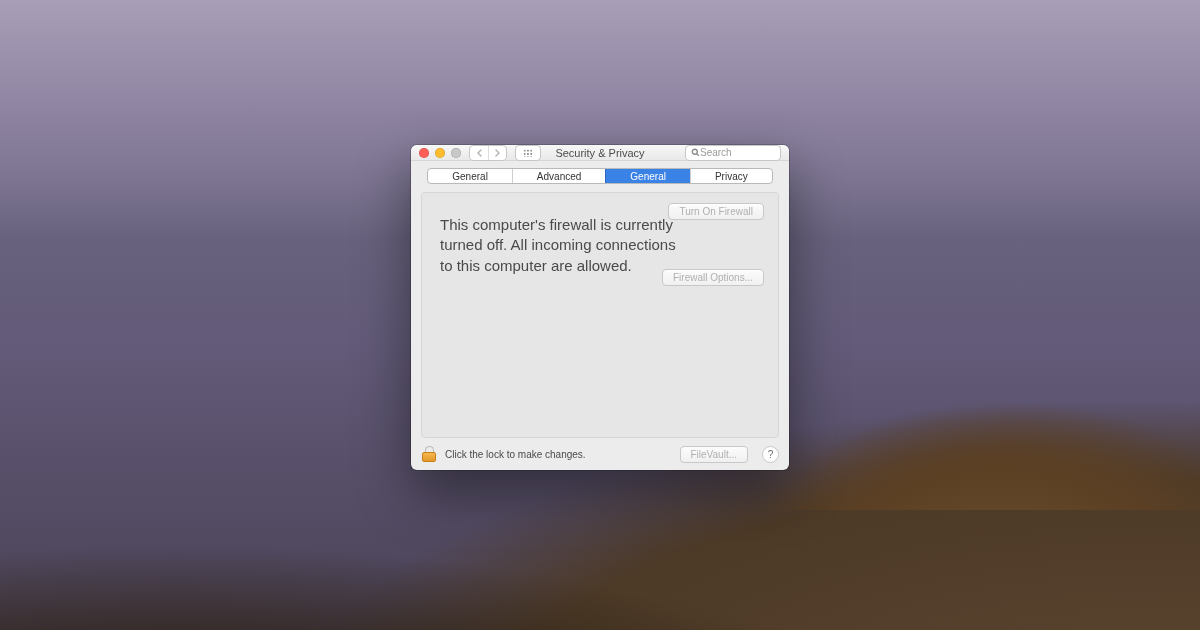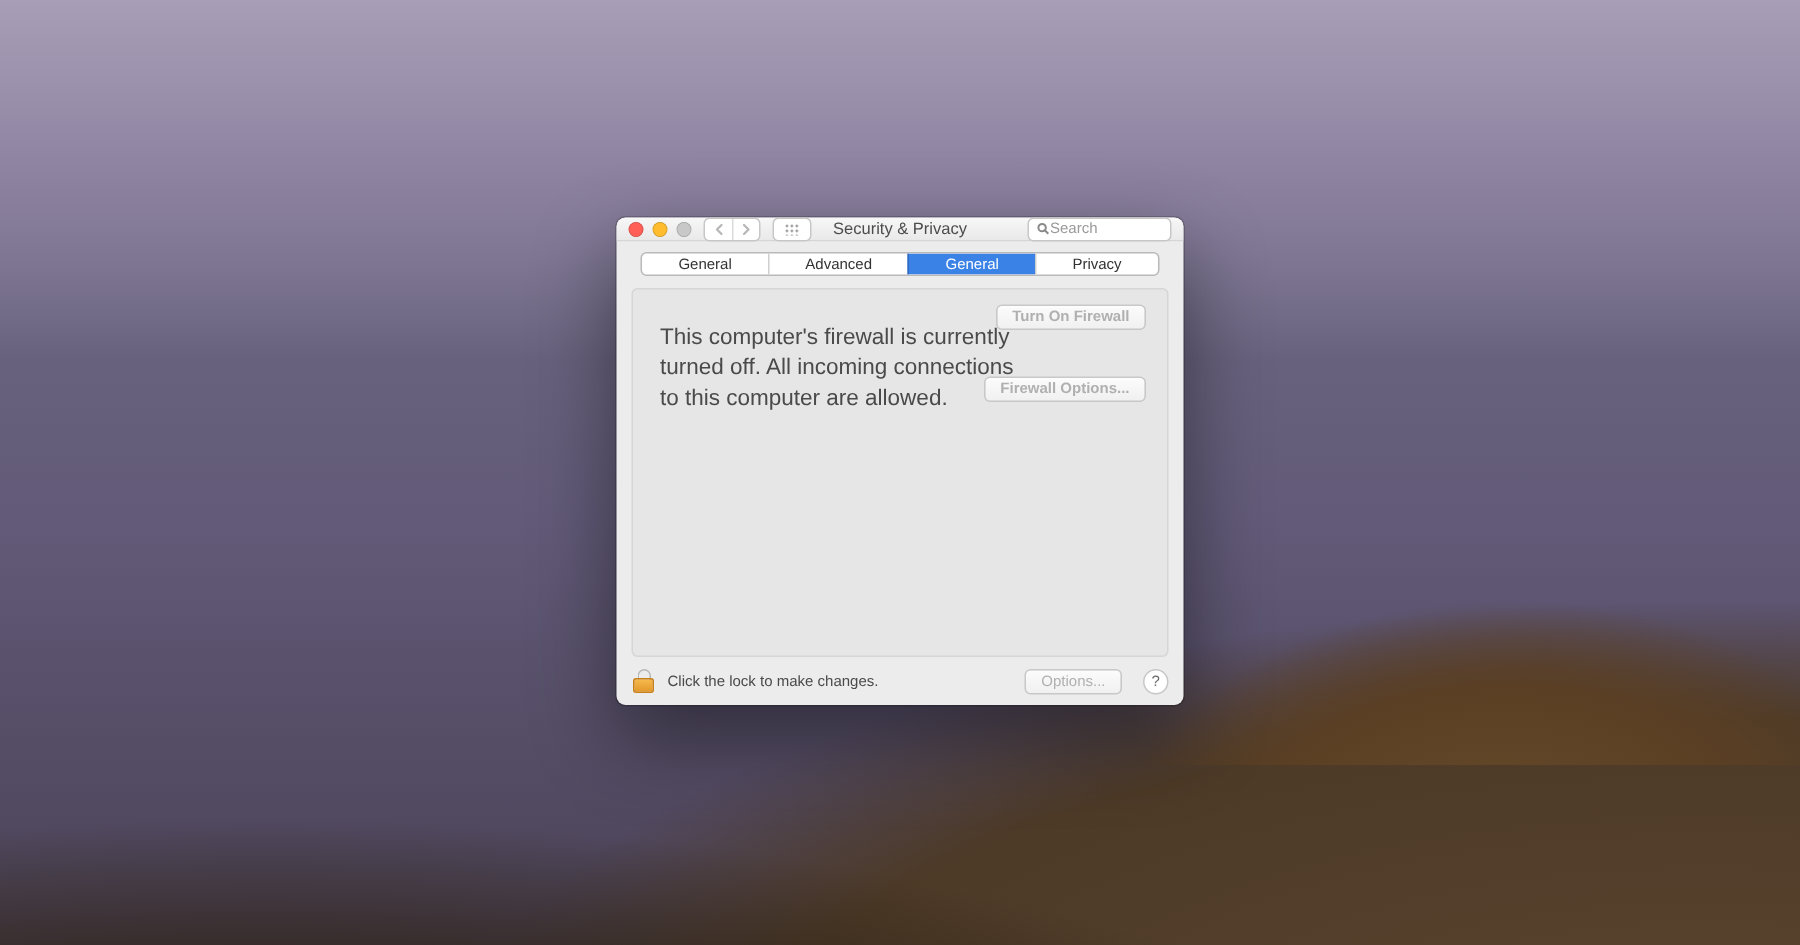--- a/index.html
+++ b/index.html
@@ -120,24 +120,23 @@
     .desc { margin-top: 10px; font-size: 15px; color: #4a4a4a; max-width: 250px; line-height: 1.35; }
     .btn {
       position: absolute; right: 14px;
       height: 17px; padding: 0 10px; font-size: 10px;
       background: linear-gradient(#fcfcfc,#f0f0f0);
       border: 1px solid #c8c8c8; border-radius: 4px;
       color: #b0b0b0;
       display:flex; align-items:center; justify-content:center;
       box-shadow: 0 1px 0 rgba(255,255,255,0.6) inset;
       min-width: 92px;
-      font-weight: bold;
     }
     .btn.turn-on { top: 10px; }
-    .btn.options { top: 58px; }
+    .btn.options { top: 76px; }
 
     
     .footer {
       height: 32px; display:flex; align-items:center; padding: 0 10px; gap: 8px;
     }
     .lock {
       width: 16px; height: 16px; position: relative;
     }
     .lock .body { position:absolute; left:1px; bottom:0; width:14px; height:10px; background: linear-gradient(#f6b94e,#e3992a); border-radius:2px; border: 0.5px solid #c77f17; }
     .lock .shackle { position:absolute; left:3.5px; top:0; width:9px; height:8px; border:1.5px solid #b9b9b9; border-bottom:none; border-radius: 5px 5px 0 0; }
@@ -216,17 +215,17 @@
     <div class="btn options">Firewall Options...</div>
   </div>
 
   <div class="footer">
     <div class="lock">
       <div class="shackle"></div>
       <div class="body"></div>
     </div>
     <div class="footer-text">Click the lock to make changes.</div>
     <div class="spacer"></div>
-    <div class="adv-btn">Options...</div>
+    <div class="adv-btn">FileVault...</div>
     <div class="help">?</div>
   </div>
 
 </div>
 
 </body></html>

